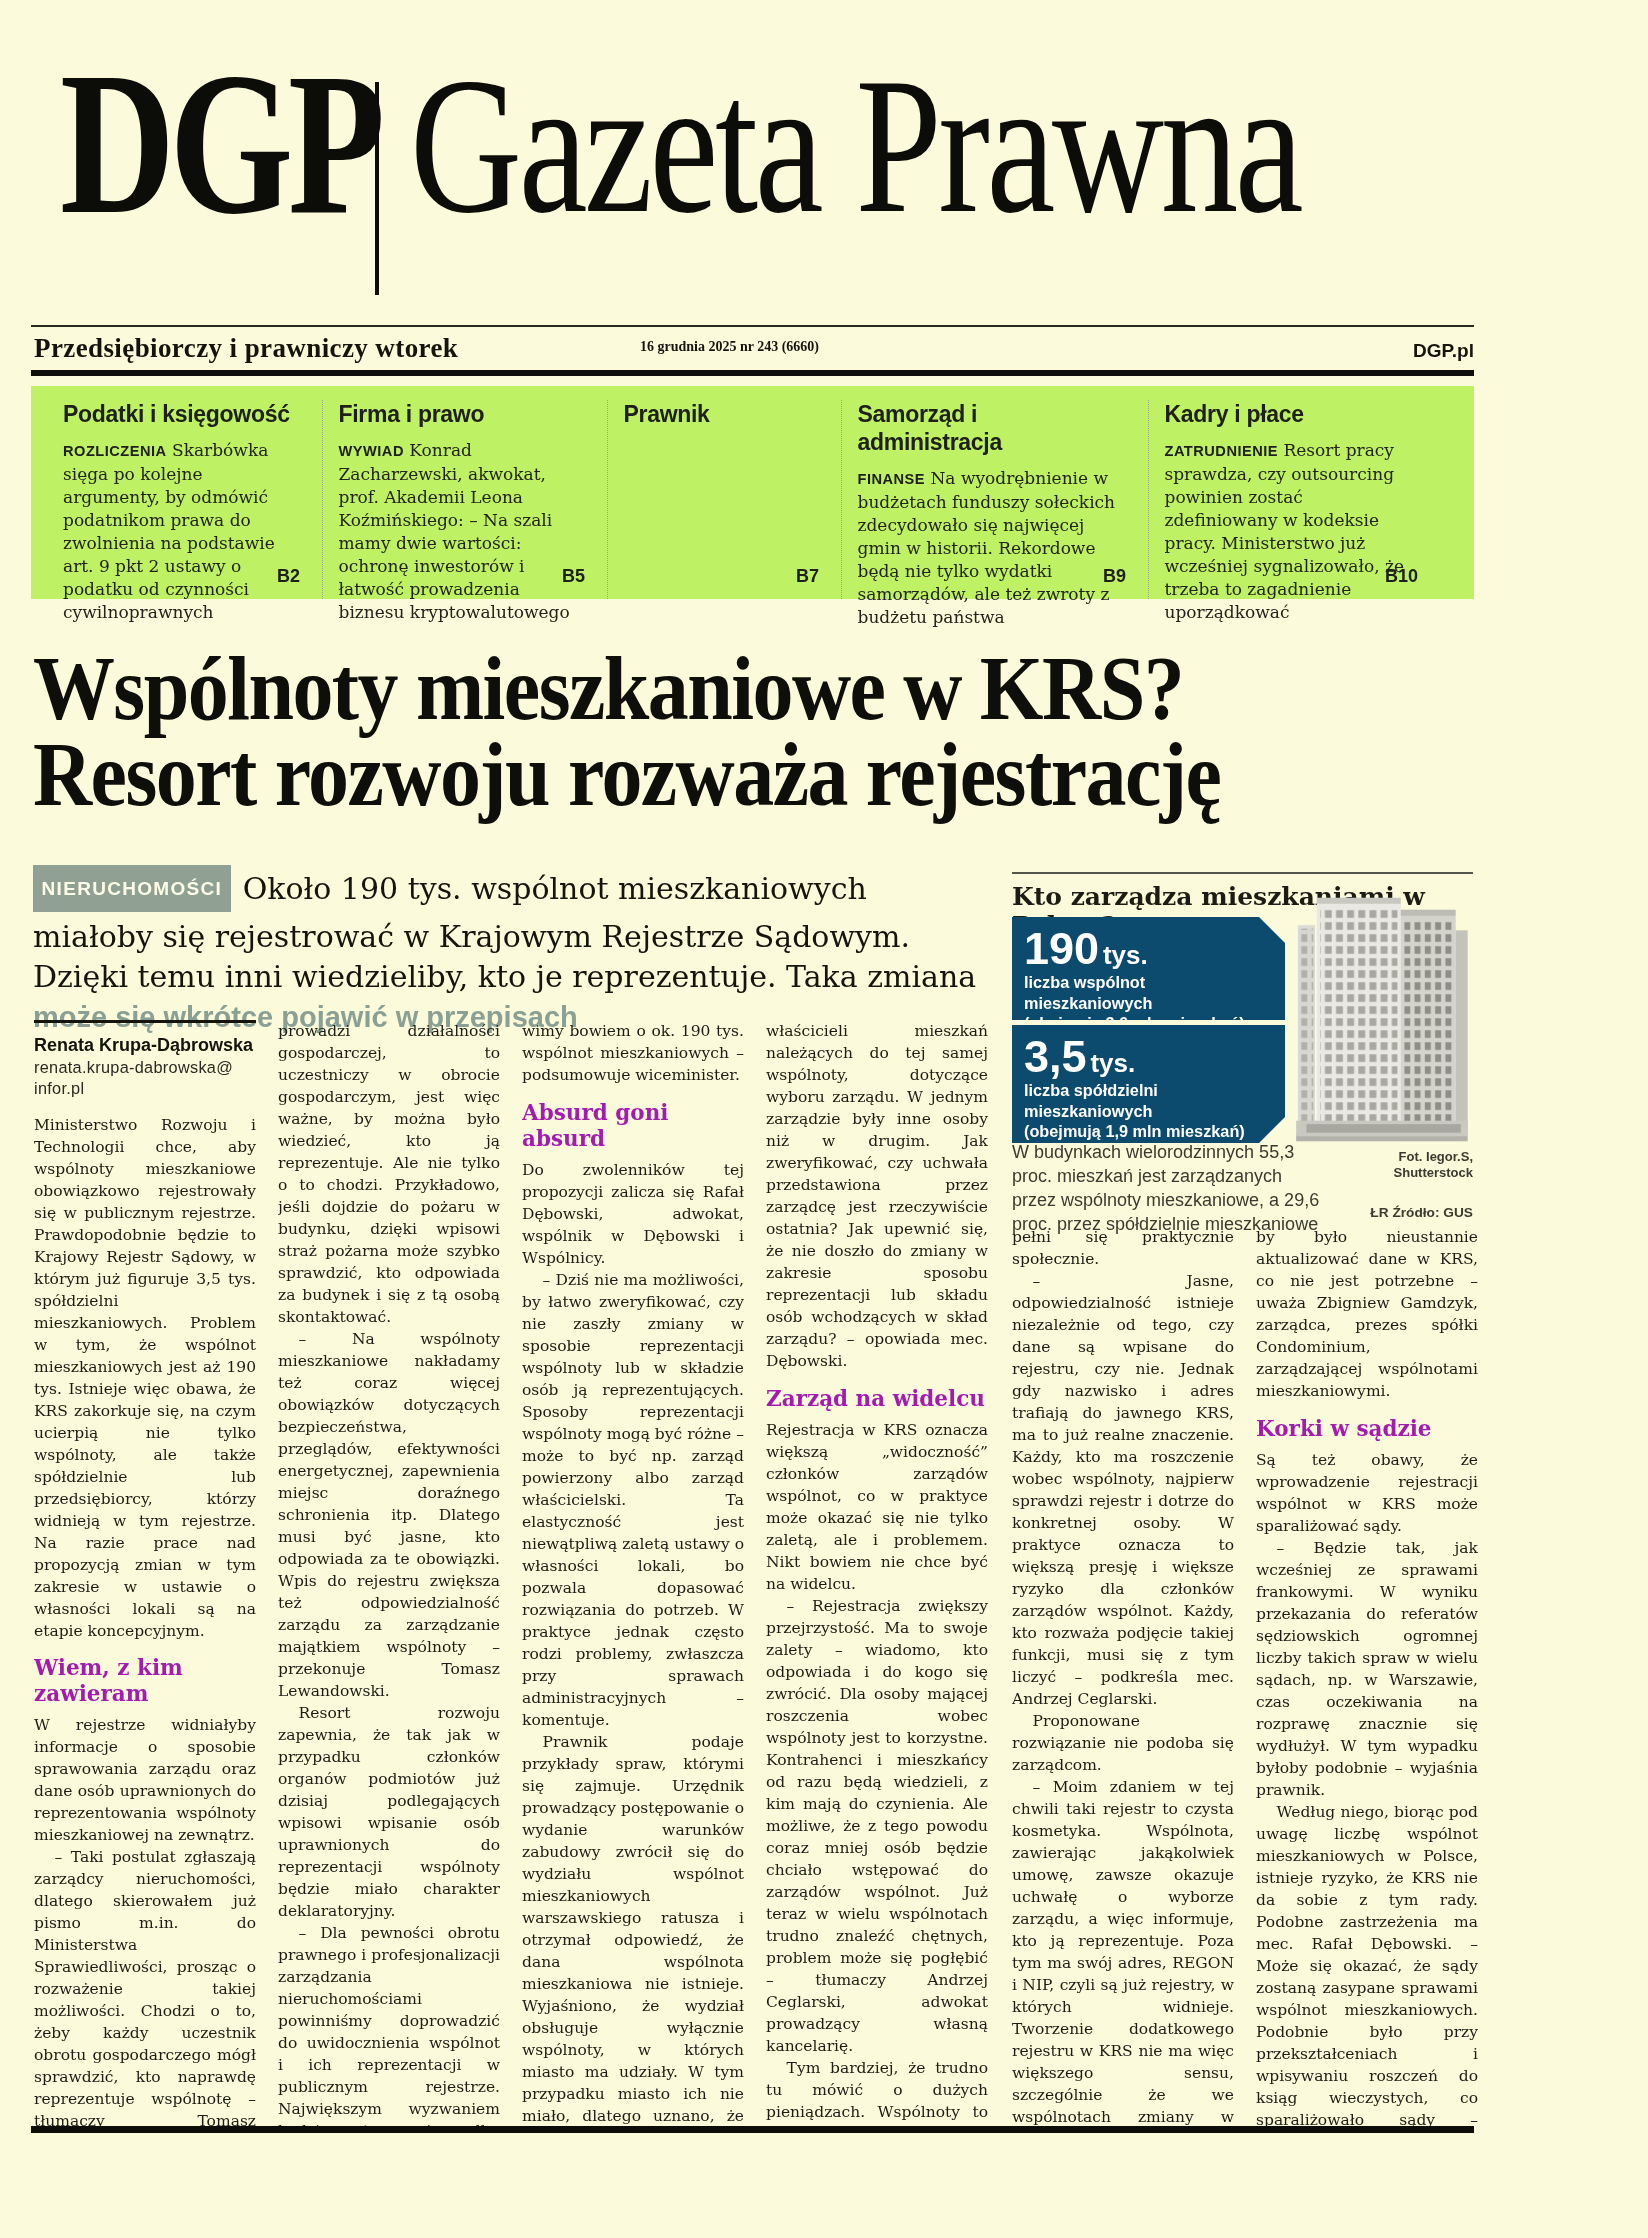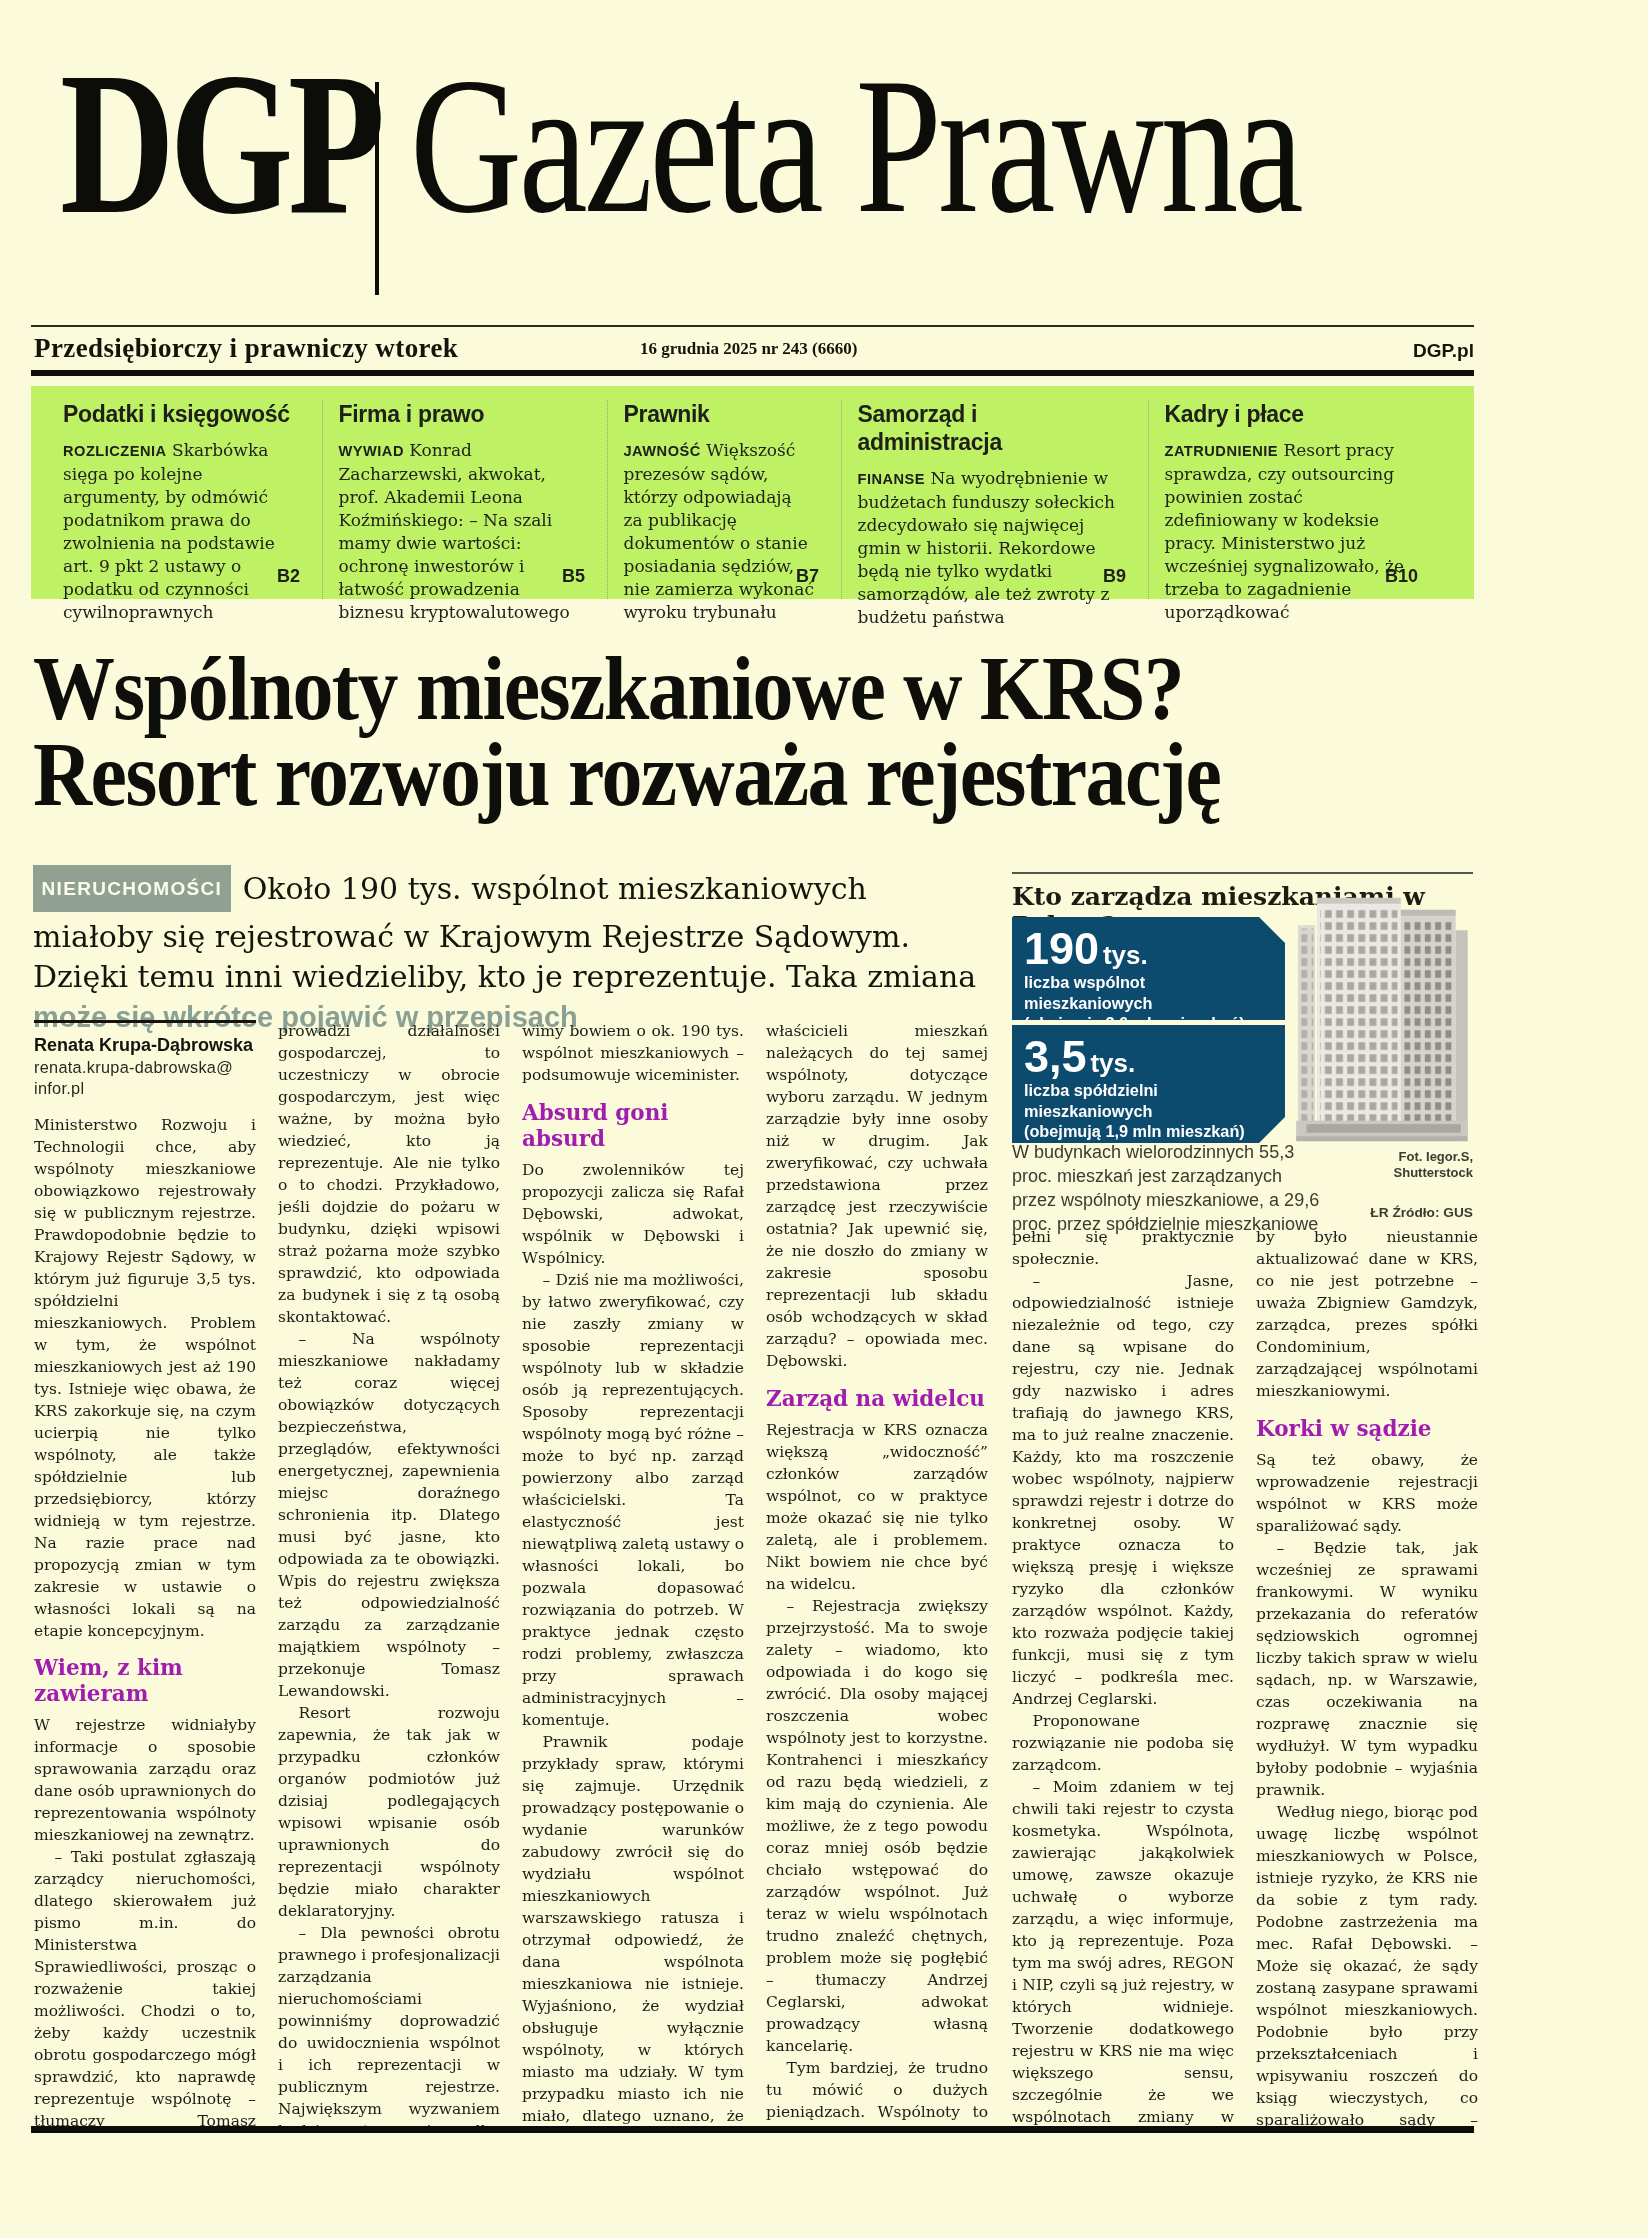--- a/index.html
+++ b/index.html
@@ -26,21 +26,21 @@
   
   .rule-thin{position:absolute;left:31px;width:1443px;height:1.7px;background:#2a2a20;}
   #rule-top{top:325px;}
   .dateline-edition{
     position:absolute;left:34px;top:333px;
     font-family:"Liberation Serif",serif;font-weight:700;font-size:27px;color:#14140c;
     letter-spacing:0.4px;
   }
   .dateline-date{
     position:absolute;left:640px;top:339px;
-    font-family:"Liberation Serif",serif;font-weight:700;font-size:17px;color:#14140c;
+    font-family:"Liberation Serif",serif;font-weight:700;font-size:14px;color:#14140c;
   }
   .dateline-site{
     position:absolute;right:175px;top:340px;
     font-weight:700;font-size:19px;color:#14140c;
   }
   #rule-thick{position:absolute;left:31px;top:370px;width:1443px;height:6px;background:#0d0d09;}
   
   .teasers{
     position:absolute;left:31px;top:386px;width:1443px;height:213px;
     background:#bef264;display:flex;box-sizing:border-box;padding:13.7px 0 0 32px;
@@ -151,21 +151,20 @@
     <div class="t-body"><span class="t-kicker">ROZLICZENIA</span> <span>Skarbówka sięga po kolejne argumenty, by odmówić podatnikom prawa do zwolnienia na podstawie art. 9 pkt 2 ustawy o podatku od czynności cywilnoprawnych</span></div>
     <div class="t-page">B2</div>
   </div>
   <div class="teaser" style="width:285px">
     <div class="t-head">Firma i prawo</div>
     <div class="t-body"><span class="t-kicker">WYWIAD</span> <span>Konrad Zacharzewski, akwokat, prof. Akademii Leona Koźmińskiego: – Na szali mamy dwie wartości: ochronę inwestorów i łatwość prowadzenia biznesu kryptowalutowego</span></div>
     <div class="t-page">B5</div>
   </div>
   <div class="teaser" style="width:234px">
     <div class="t-head">Prawnik</div>
-    <div class="t-body"><span class="t-kicker">JAWNOŚĆ</span> <span>Większość prezesów sądów, którzy odpowiadają za publikację dokumentów o stanie posiadania sędziów, nie zamierza wykonać wyroku trybunału</span></div>
     <div class="t-page">B7</div>
   </div>
   <div class="teaser" style="width:307px">
     <div class="t-head">Samorząd i administracja</div>
     <div class="t-body"><span class="t-kicker">FINANSE</span> <span>Na wyodrębnienie w budżetach funduszy sołeckich zdecydowało się najwięcej gmin w historii. Rekordowe będą nie tylko wydatki samorządów, ale też zwroty z budżetu państwa</span></div>
     <div class="t-page">B9</div>
   </div>
   <div class="teaser" style="width:292px">
     <div class="t-head">Kadry i płace</div>
     <div class="t-body"><span class="t-kicker">ZATRUDNIENIE</span> <span>Resort pracy sprawdza, czy outsourcing powinien zostać zdefiniowany w kodeksie pracy. Ministerstwo już wcześniej sygnalizowało, że trzeba to zagadnienie uporządkować</span></div>

